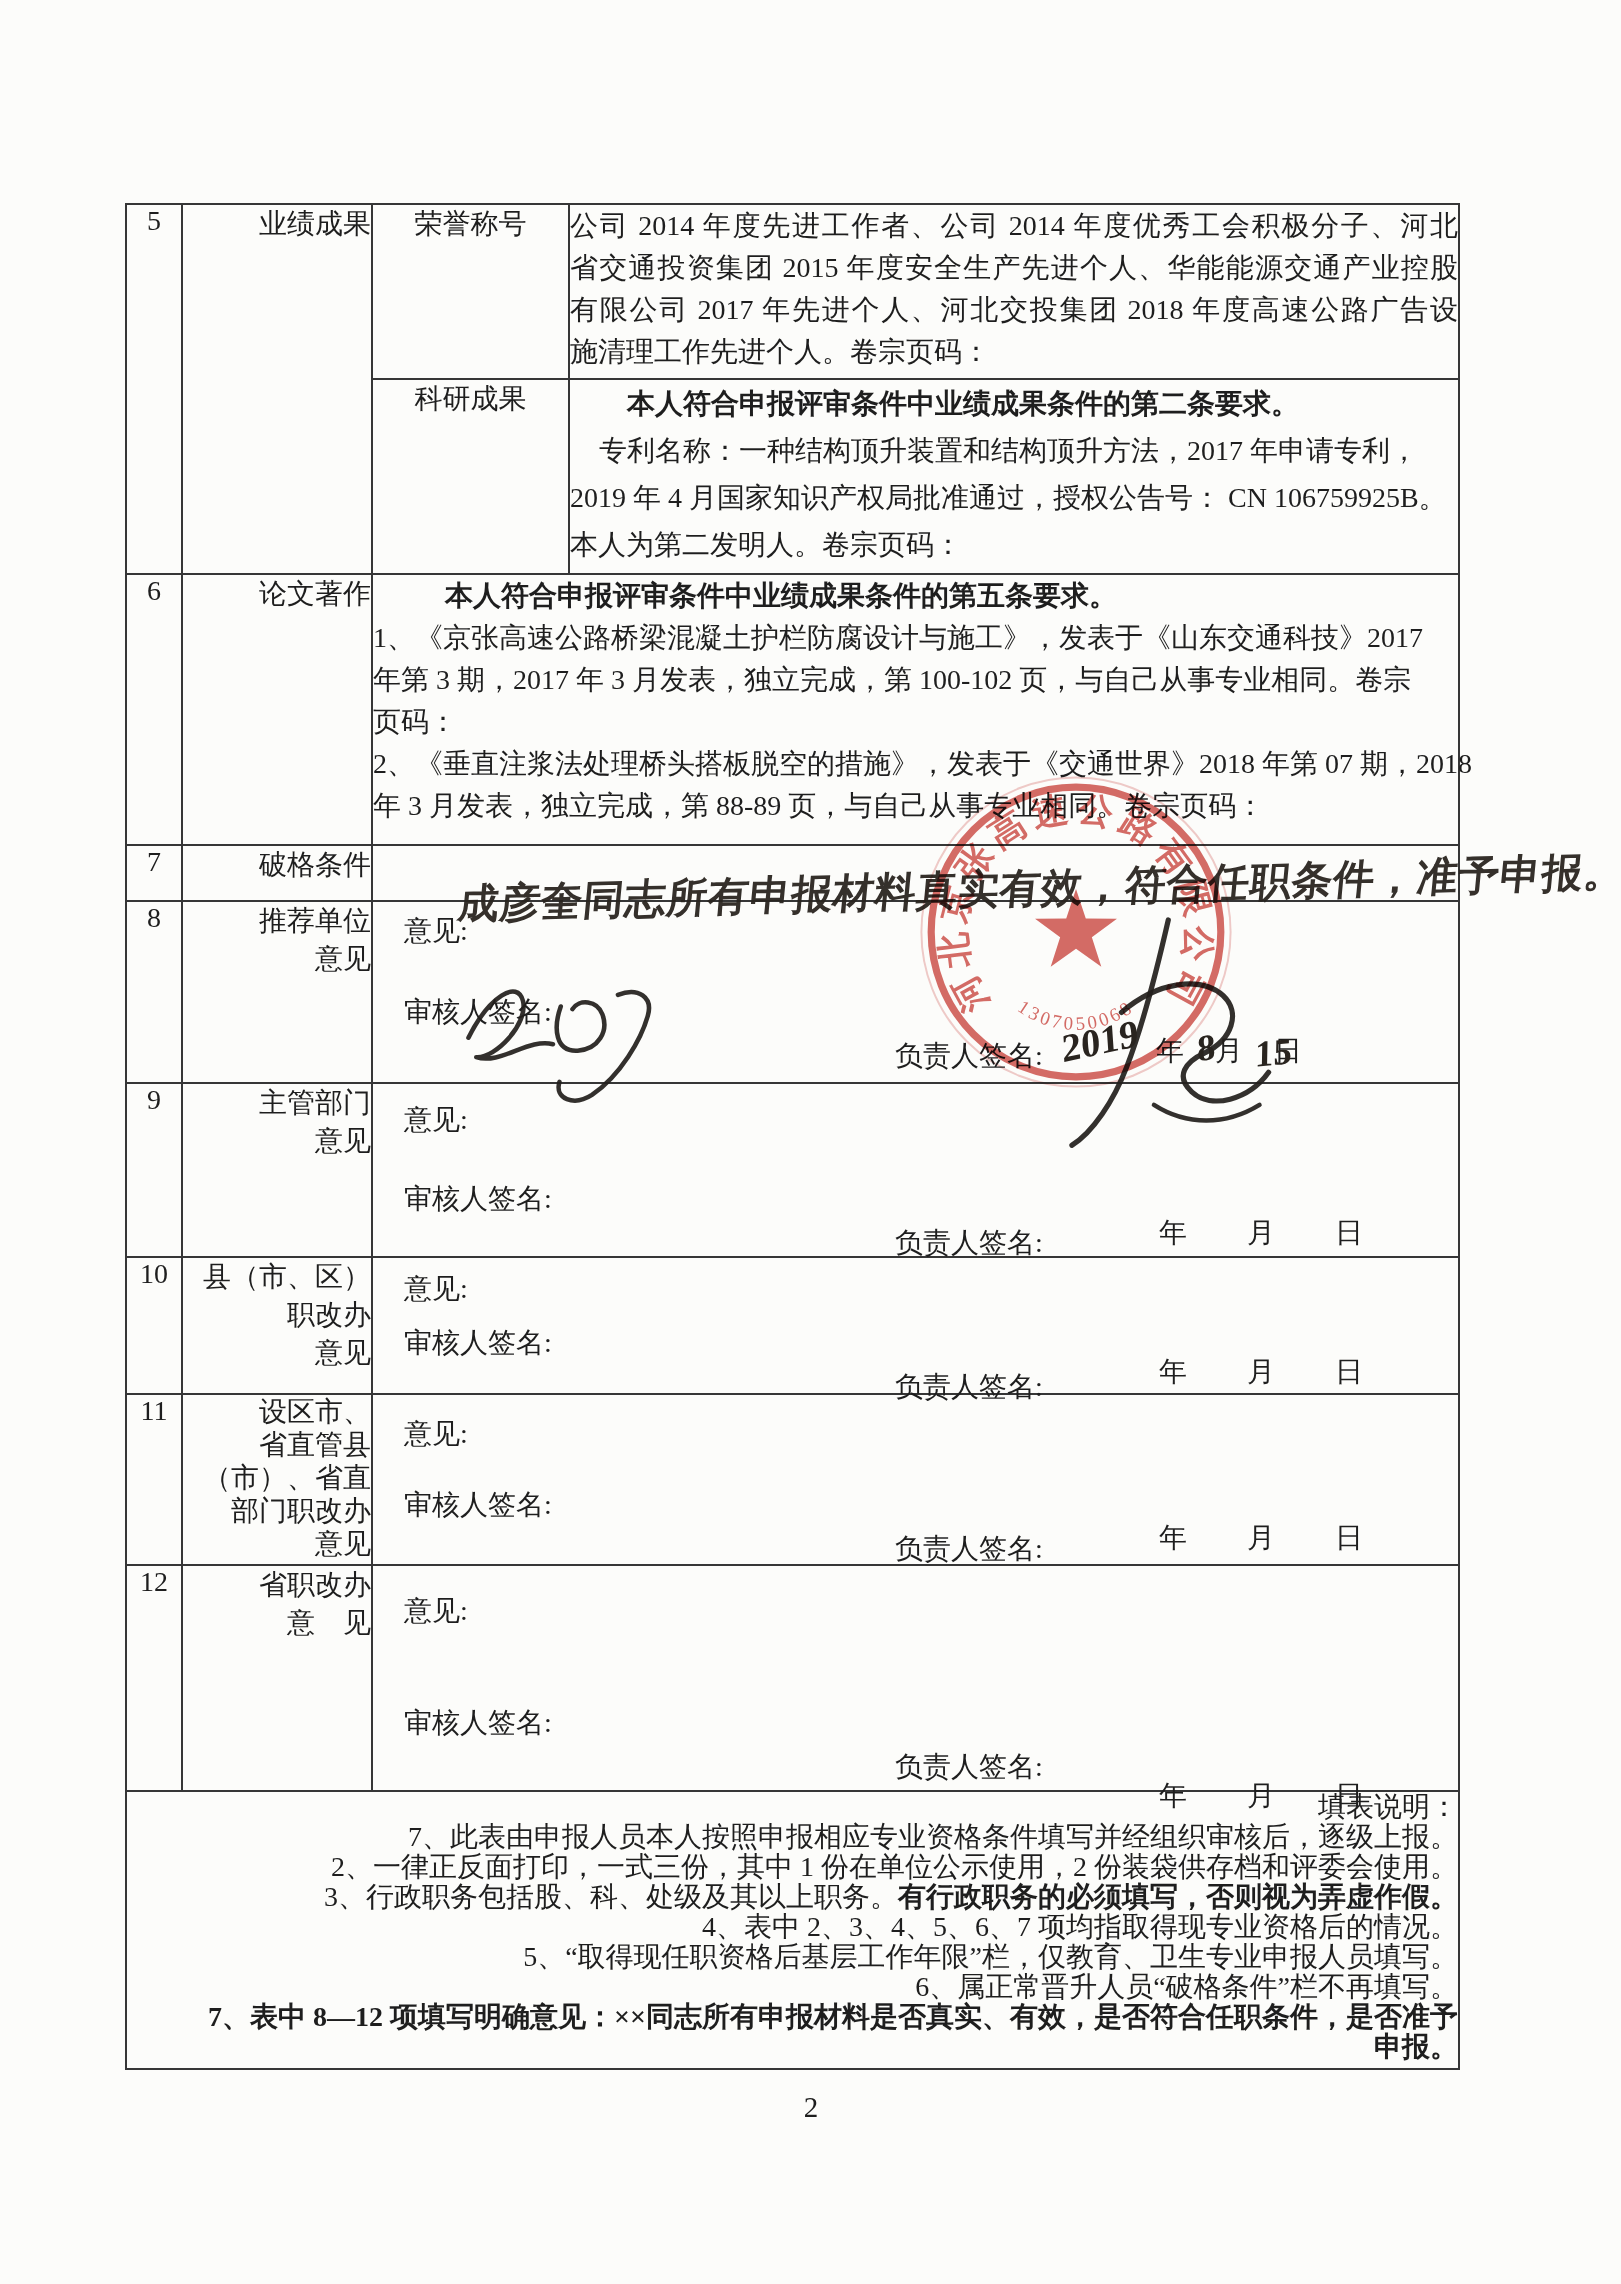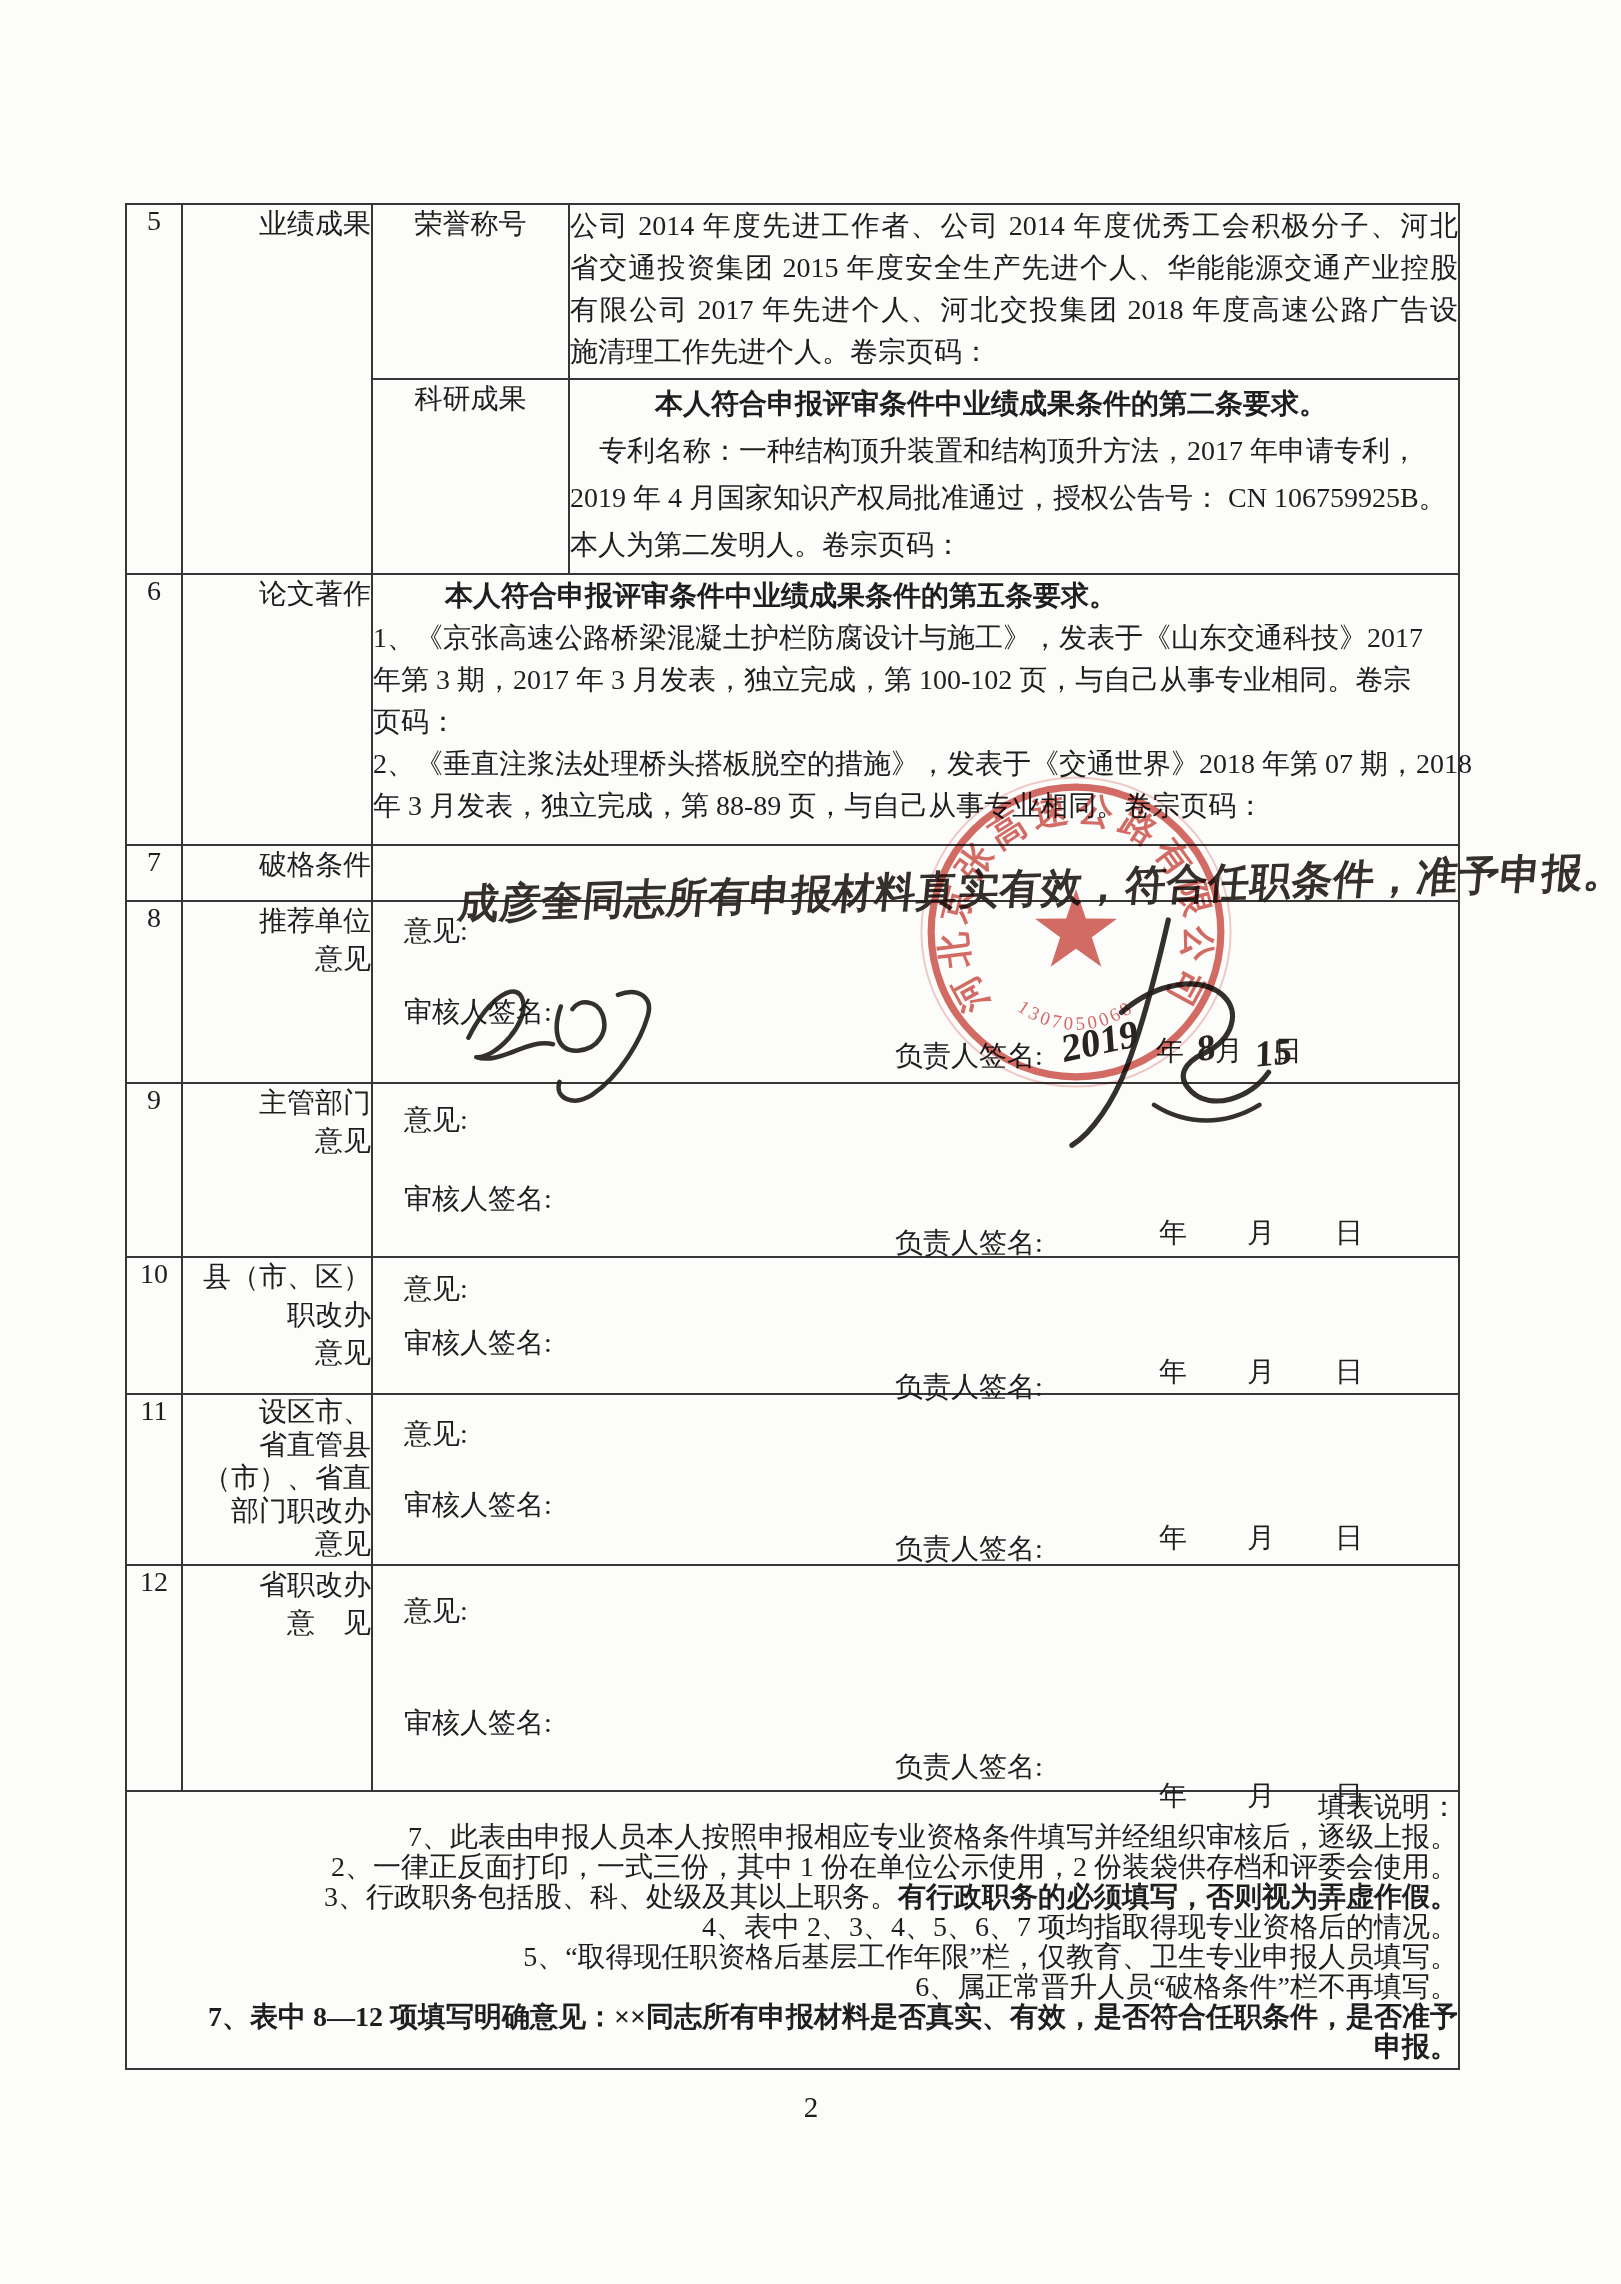--- a/index.html
+++ b/index.html
@@ -87,21 +87,21 @@
             <div class="tl" style="text-align-last: justify; white-space: normal;">公司 2014 年度先进工作者、公司 2014 年度优秀工会积极分子、河北</div>
             <div class="tl" style="text-align-last: justify; white-space: normal;">省交通投资集团 2015 年度安全生产先进个人、华能能源交通产业控股</div>
             <div class="tl" style="text-align-last: justify; white-space: normal; font-family: Liberation Serif, serif;">有限公司 2017 年先进个人、河北交投集团 2018 年度高速公路广告设</div>
             <div class="tl">施清理工作先进个人。卷宗页码：</div>
           </td>
     </tr>
 
     <tr style="height:189px">
       <td class="sub">科研成果</td>
       <td class="research lines">
-            <div class="tl" style="font-weight: bold; text-indent: 57px; margin-left: 28px;">本人符合申报评审条件中业绩成果条件的第二条要求。</div>
+            <div class="tl" style="font-weight: bold; text-indent: 57px;">本人符合申报评审条件中业绩成果条件的第二条要求。</div>
             <div class="tl" style="text-indent: 29px;">专利名称：一种结构顶升装置和结构顶升方法，2017 年申请专利，</div>
             <div class="tl">2019 年 4 月国家知识产权局批准通过，授权公告号： CN 106759925B。</div>
             <div class="tl">本人为第二发明人。卷宗页码：</div>
           </td>
     </tr>
 
     <tr style="height:265px">
       <td class="num">6</td>
       <td class="cat">论文著作</td>
       <td class="papers lines" colspan="2">

